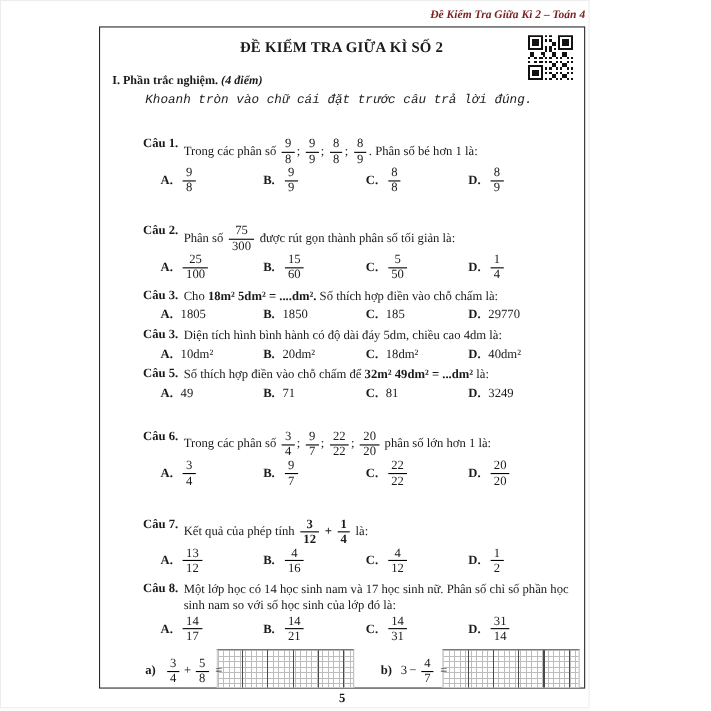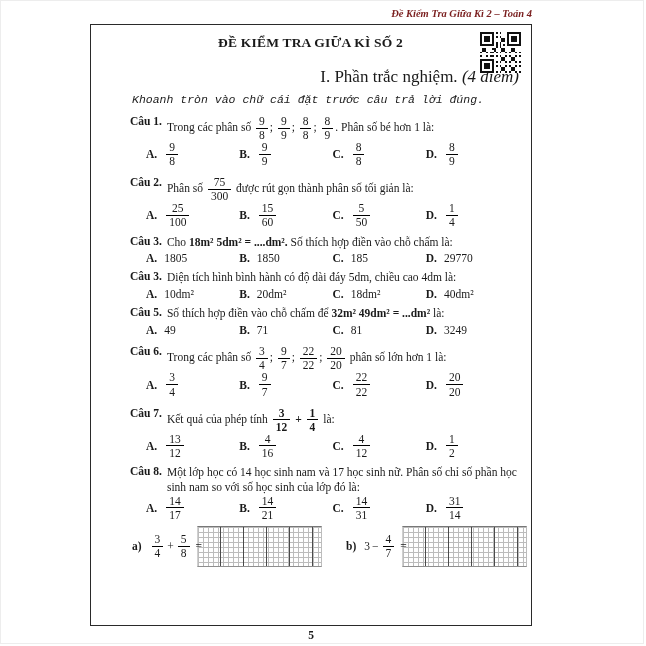--- a/index.html
+++ b/index.html
@@ -1,40 +1,40 @@
 <!DOCTYPE html>
 <html><head>
 <meta charset="utf-8">
 <style>
   html,body{margin:0;padding:0;}
   body{
     width:646px;height:646px;background:#ffffff;
     font-family:"Liberation Serif","DejaVu Serif",serif;
     color:#1a1a1a;overflow:hidden;
   }
-  .photo{width:644px;height:644px;border:1px solid #ededed;box-sizing:border-box;padding-top:7px;}
+  .photo{width:536px;height:644px;border:1px solid #ededed;box-sizing:border-box;padding-top:7px;}
   .header-line{
     width:442px;margin-left:89px;text-align:right;
     font-size:10.5px;font-weight:bold;font-style:italic;
   }
   .page-box{
     position:relative;box-sizing:border-box;
     width:442px;height:602px;margin:5px 0 0 89px;
     border:1.5px solid #2a2a2a;
     padding:6px 12px 0 11px;
     overflow:hidden;
   }
   .doc-title{text-align:center;font-weight:bold;font-size:13.5px;margin-top:4px;letter-spacing:.2px;}
   .qr{position:absolute;top:7px;right:10px;width:41px;height:41px;}
-  .sec-heading{margin-top:16px;font-weight:normal;font-size:17px;text-align:right;}
+  .sec-heading{margin-top:16px;font-weight:bold;font-size:11px;}
   .sec-heading .pts{font-style:italic;}
   .sec2-heading{margin-top:12px;margin-left:6px;}
   .instruction{margin:6px 0 0 30px;font-style:italic;font-size:11.5px;font-family:Liberation Mono, monospace;}
   .question{display:flex;margin:6px 0 0 28px;font-size:11.5px;align-items:flex-start;}
-  .question.tall{margin-top:9px;}
+  .question.tall{margin-top:27px;}
   .qlabel{font-weight:bold;white-space:nowrap;margin-right:5px;}
   .qbody{flex:1;line-height:1.3;}
   .frac{display:inline-block;vertical-align:middle;text-align:center;margin:0 2px;line-height:1.05;}
   .frac .num{display:block;padding:0 3px 0.5px;border-bottom:1px solid #000;}
   .frac .den{display:block;padding:0.5px 3px 0;}
   .frac.b{font-weight:bold;}
   .options{display:flex;margin-left:44px;font-size:11.5px;align-items:center;}
   .options.txt{margin-top:3px;}
   .opt{width:98px;display:flex;align-items:center;}
   .opt .letter{font-weight:bold;margin-right:7px;}

